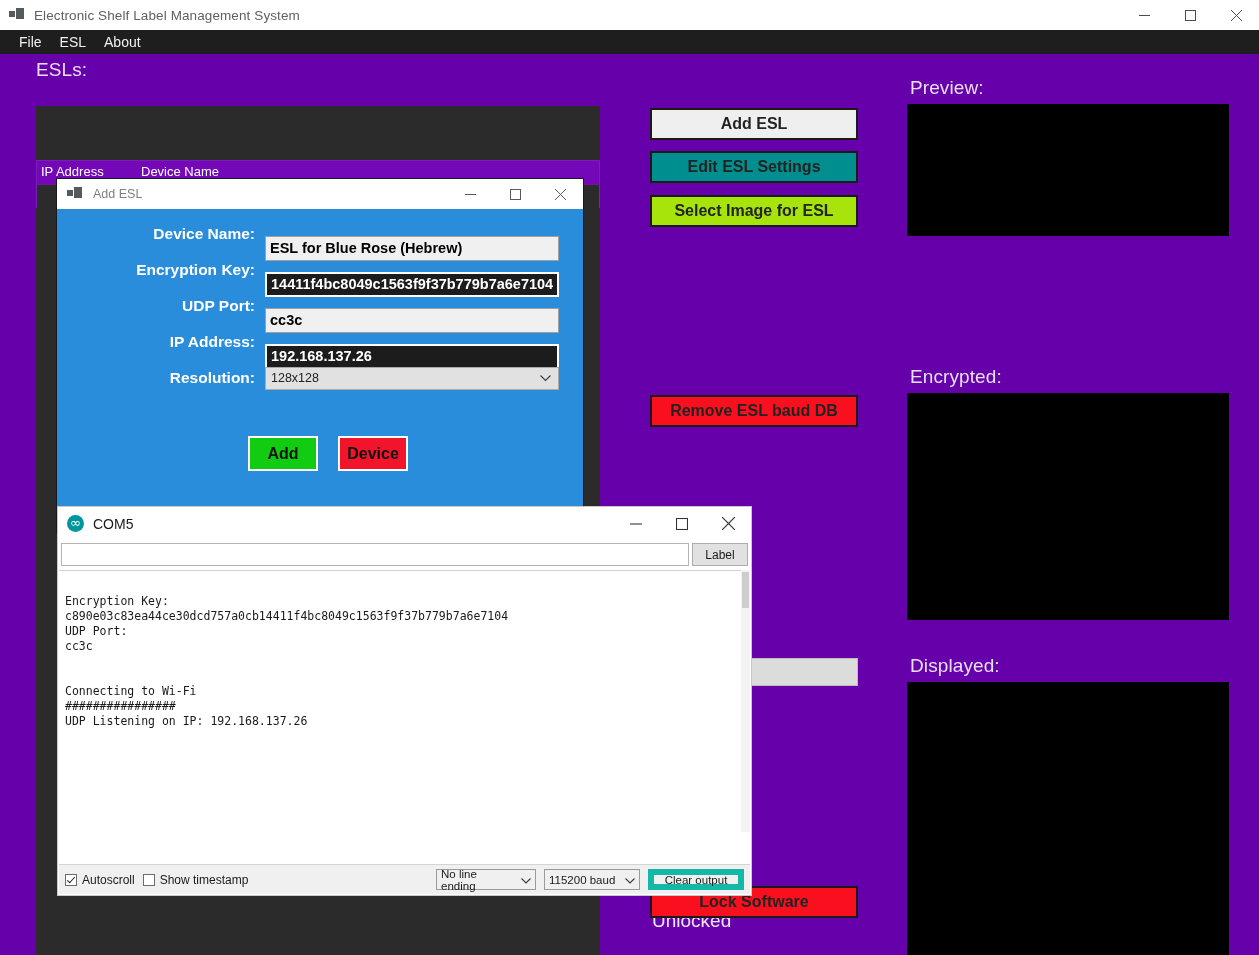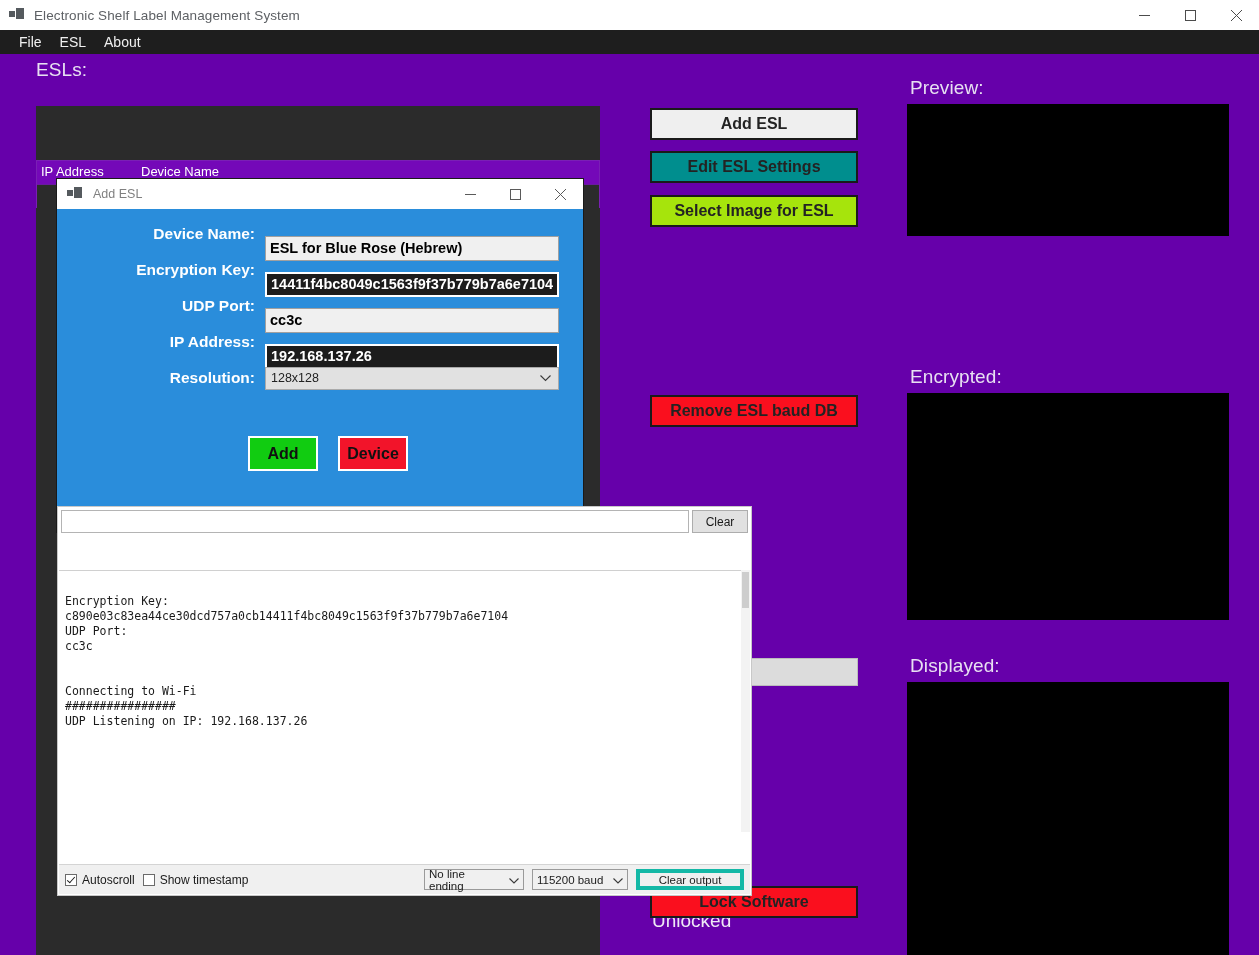--- a/index.html
+++ b/index.html
@@ -421,23 +421,23 @@
     display: flex;
     align-items: center;
     padding: 0 4px;
     position: relative;
     font-family: "Liberation Sans", sans-serif;
   }
   .mini-select .chev { margin-left: auto; padding-left: 8px; }
   .sel-lineending { width: 100px; gap: 12px; }
   .sel-baud { width: 96px; }
   .clear-btn {
-    width: 108px; height: 21px;
+    width: 96px; height: 21px;
     background: #f0f0f0;
-    border: 4px solid #14b8a6;
+    border: 6px solid #14b8a6;
     box-sizing: border-box;
     font-size: 11.5px;
     color: #1a1a1a;
     display: flex; align-items: center; justify-content: center;
     font-family: "Liberation Sans", sans-serif;
   }
 
   
   .action-btn {
     position: absolute;
@@ -635,24 +635,46 @@
     <div class="section-label lbl-preview">Preview:</div>
     <div class="preview-box pb-preview"></div>
 
     <div class="section-label lbl-encrypted">Encrypted:</div>
     <div class="preview-box pb-encrypted"></div>
 
     <div class="section-label lbl-displayed">Displayed:</div>
     <div class="preview-box pb-displayed"></div>
 
     <div class="serial">
+      <div class="serial-title">
+        <span class="arduino-icon"></span>
+        <span class="serial-title-text">COM5</span>
+        <div class="serial-win-controls">
+          <div class="serial-win-btn">
+            <svg width="12" height="12" viewBox="0 0 12 12">
+                <line x1="0" y1="6" x2="12" y2="6" stroke="#333" stroke-width="1.1"></line>
+              </svg>
+          </div>
+          <div class="serial-win-btn">
+            <svg width="12" height="12" viewBox="0 0 12 12">
+                <rect x="0.5" y="0.5" width="11" height="11" fill="none" stroke="#333" stroke-width="1.1"></rect>
+              </svg>
+          </div>
+          <div class="serial-win-btn">
+            <svg width="13" height="13" viewBox="0 0 13 13">
+                <line x1="0" y1="0" x2="13" y2="13" stroke="#333" stroke-width="1.2"></line>
+                <line x1="13" y1="0" x2="0" y2="13" stroke="#333" stroke-width="1.2"></line>
+              </svg>
+          </div>
+        </div>
+      </div>
 
       <div class="serial-sendbar">
         <input class="serial-sendinput" type="text" value="" style="">
-        <div class="serial-sendbtn">Clear</div>
+        <div class="serial-sendbtn">Label</div>
       </div>
 
       <div class="serial-output">
 Encryption Key:
 c890e03c83ea44ce30dcd757a0cb14411f4bc8049c1563f9f37b779b7a6e7104
 UDP Port:
 cc3c
 
 
 Connecting to Wi-Fi

